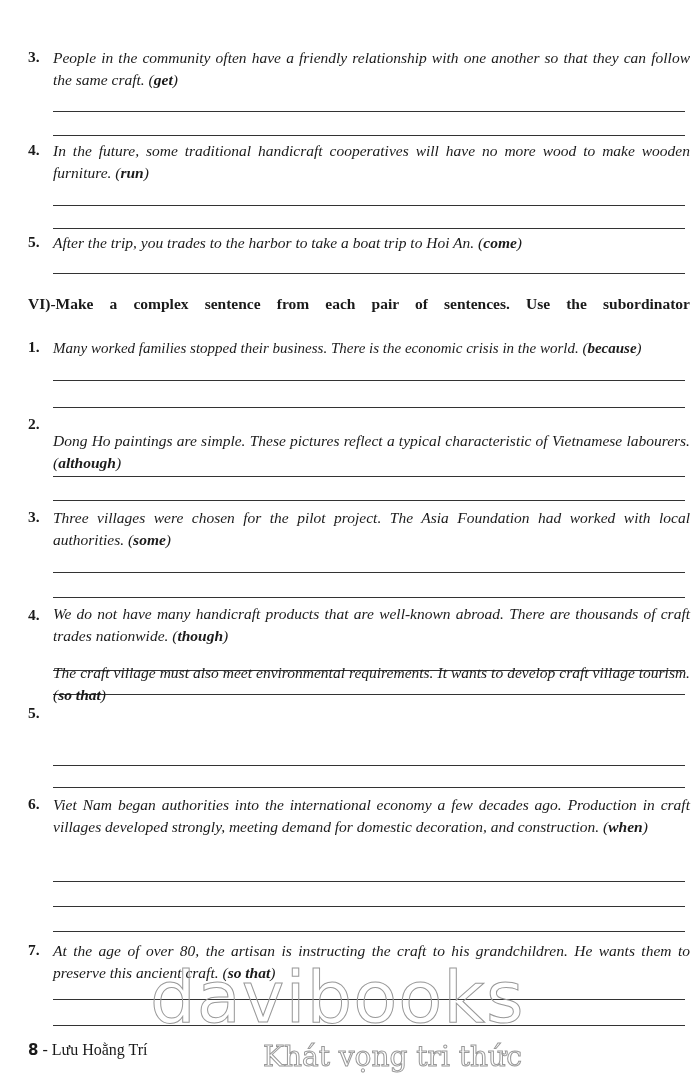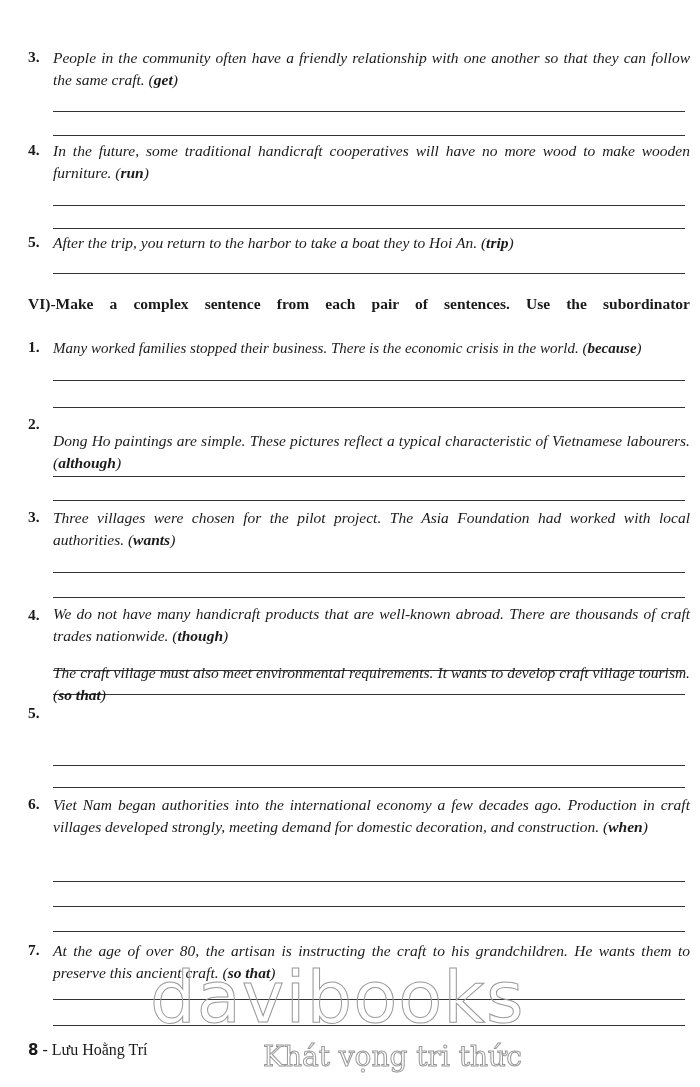--- a/index.html
+++ b/index.html
@@ -34,21 +34,21 @@
 
 <div class="item">
   <span class="num abs" style="top:141px">4.</span>
   <div class="txt" style="top:140px"><span>In the future, some traditional handicraft cooperatives will have no more wood to make wooden furniture.</span><span> (</span><b>run</b><span>)</span></div>
   <div class="line" style="top:205px"></div>
   <div class="line" style="top:228px"></div>
 </div>
 
 <div class="item">
   <span class="num abs" style="top:233px">5.</span>
-  <div class="txt" style="top:232px"><span>After the trip, you return to the harbor to take a boat they to Hoi An.</span><span> (</span><b>trip</b><span>)</span></div>
+  <div class="txt" style="top:232px"><span>After the trip, you trades to the harbor to take a boat trip to Hoi An.</span><span> (</span><b>come</b><span>)</span></div>
   <div class="line" style="top:273px"></div>
 </div>
 
 <div class="heading" style="top:293px">
   <span class="l1">VI)-Make a complex sentence from each pair of sentences. Use the subordinator</span>
 </div>
 
 <div class="item">
   <span class="num abs" style="top:338px">1.</span>
   <div class="txt" style="top:337px; width:645px; font-size:15px;"><span>Many worked families stopped their business. There is the economic crisis in the world.</span><span> (</span><b>because</b><span>)</span></div>
@@ -58,21 +58,21 @@
 
 <div class="item">
   <span class="num abs" style="top:415px">2.</span>
   <div class="txt" style="top:430px"><span>Dong Ho paintings are simple. These pictures reflect a typical characteristic of Vietnamese labourers.</span><span> (</span><b>although</b><span>)</span></div>
   <div class="line" style="top:476px"></div>
   <div class="line" style="top:500px"></div>
 </div>
 
 <div class="item">
   <span class="num abs" style="top:508px">3.</span>
-  <div class="txt" style="top:507px"><span>Three villages were chosen for the pilot project. The Asia Foundation had worked with local authorities.</span><span> (</span><b>wants</b><span>)</span></div>
+  <div class="txt" style="top:507px"><span>Three villages were chosen for the pilot project. The Asia Foundation had worked with local authorities.</span><span> (</span><b>some</b><span>)</span></div>
   <div class="line" style="top:572px"></div>
   <div class="line" style="top:597px"></div>
 </div>
 
 <div class="item">
   <span class="num abs" style="top:606px">4.</span>
   <div class="txt" style="top:603px"><span>We do not have many handicraft products that are well-known abroad. There are thousands of craft trades nationwide.</span><span> (</span><b>though</b><span>)</span></div>
   <div class="line" style="top:670px"></div>
   <div class="line" style="top:694px"></div>
 </div>

